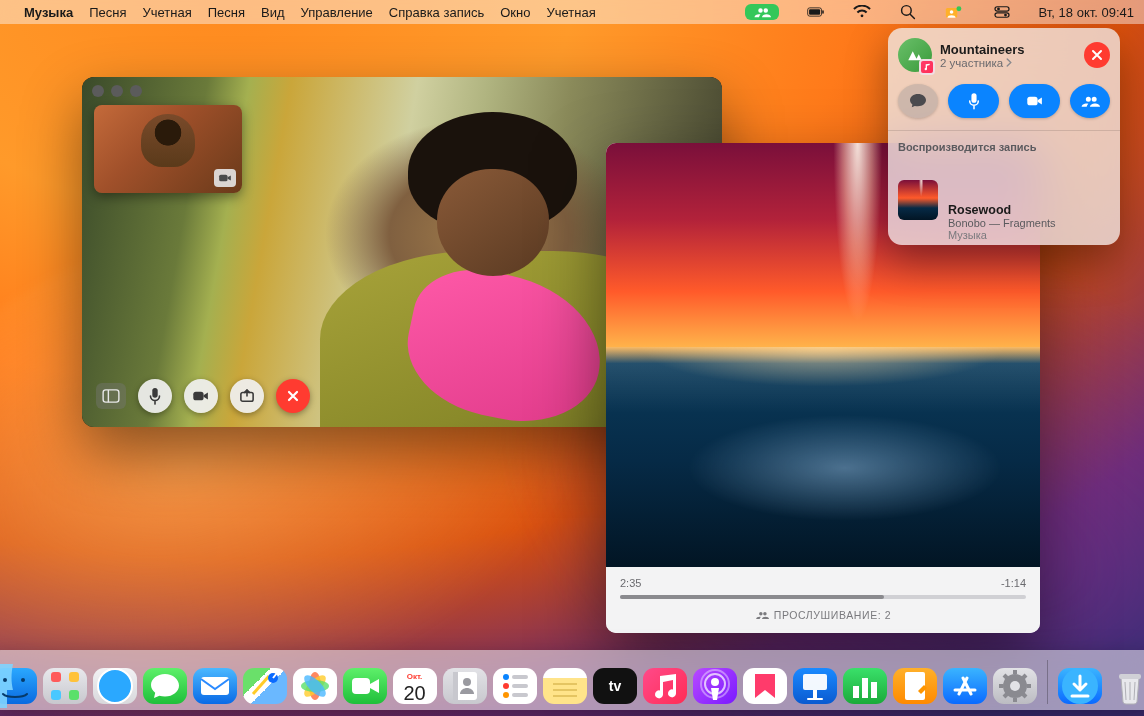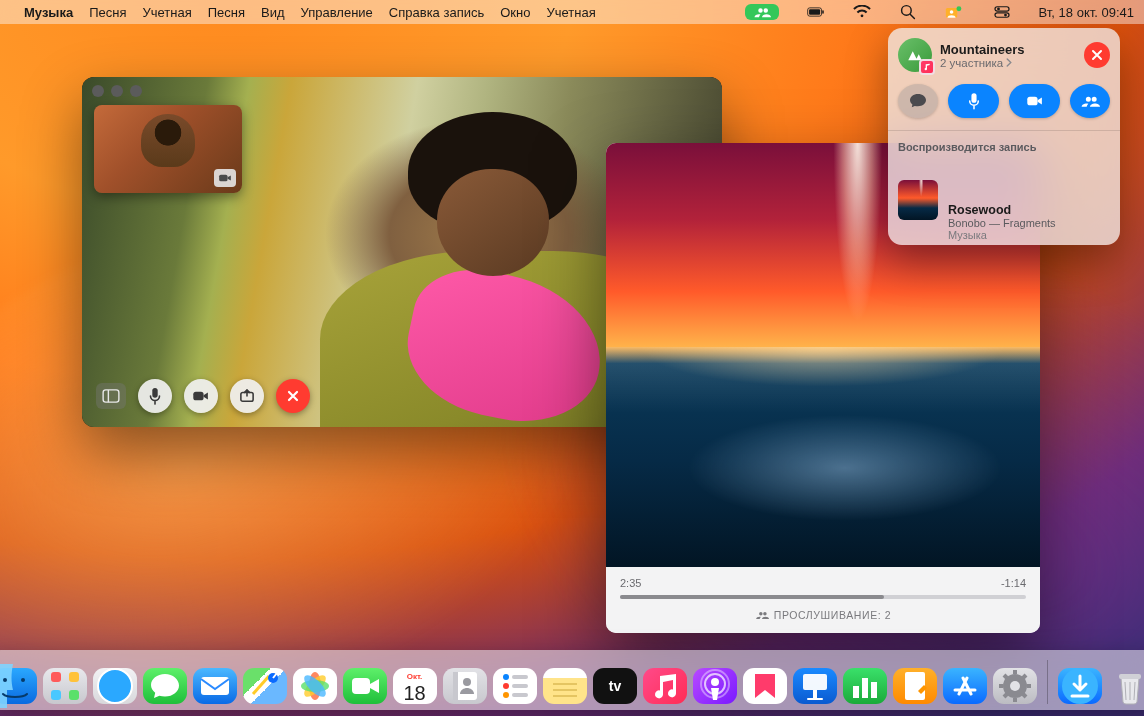--- a/index.html
+++ b/index.html
@@ -413,21 +413,21 @@
         </svg>
       </div>
     <div class="dock-icon di-facetime">
         <svg viewBox="0 0 44 44">
           <rect x="9" y="14" width="18" height="16" rx="4" fill="#fff"></rect>
           <path d="M27 20l9-5v14l-9-5z" fill="#fff"></path>
         </svg>
       </div>
     <div class="dock-icon di-calendar">
       <div class="cal-top">Окт.</div>
-      <div class="cal-day">18</div>
+      <div class="cal-day">20</div>
     </div>
     <div class="dock-icon di-contacts">
         <svg viewBox="0 0 44 44">
           <rect x="10" y="8" width="24" height="28" rx="3" fill="#fff"></rect>
           <rect x="10" y="8" width="5" height="28" fill="#c8c8ce"></rect>
           <circle cx="24" cy="18" r="4" fill="#9a9aa0"></circle>
           <path d="M17 30c0-4 4-6 7-6s7 2 7 6" fill="#9a9aa0"></path>
         </svg>
       </div>
     <div class="dock-icon di-reminders">

